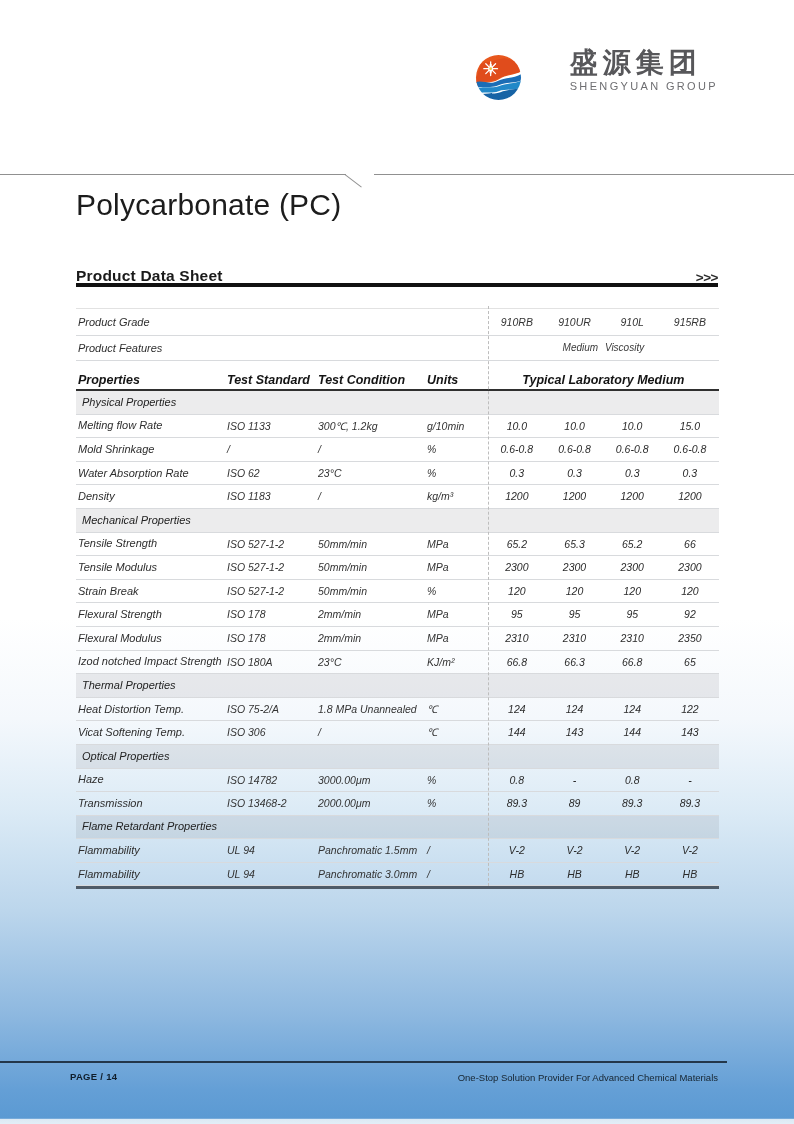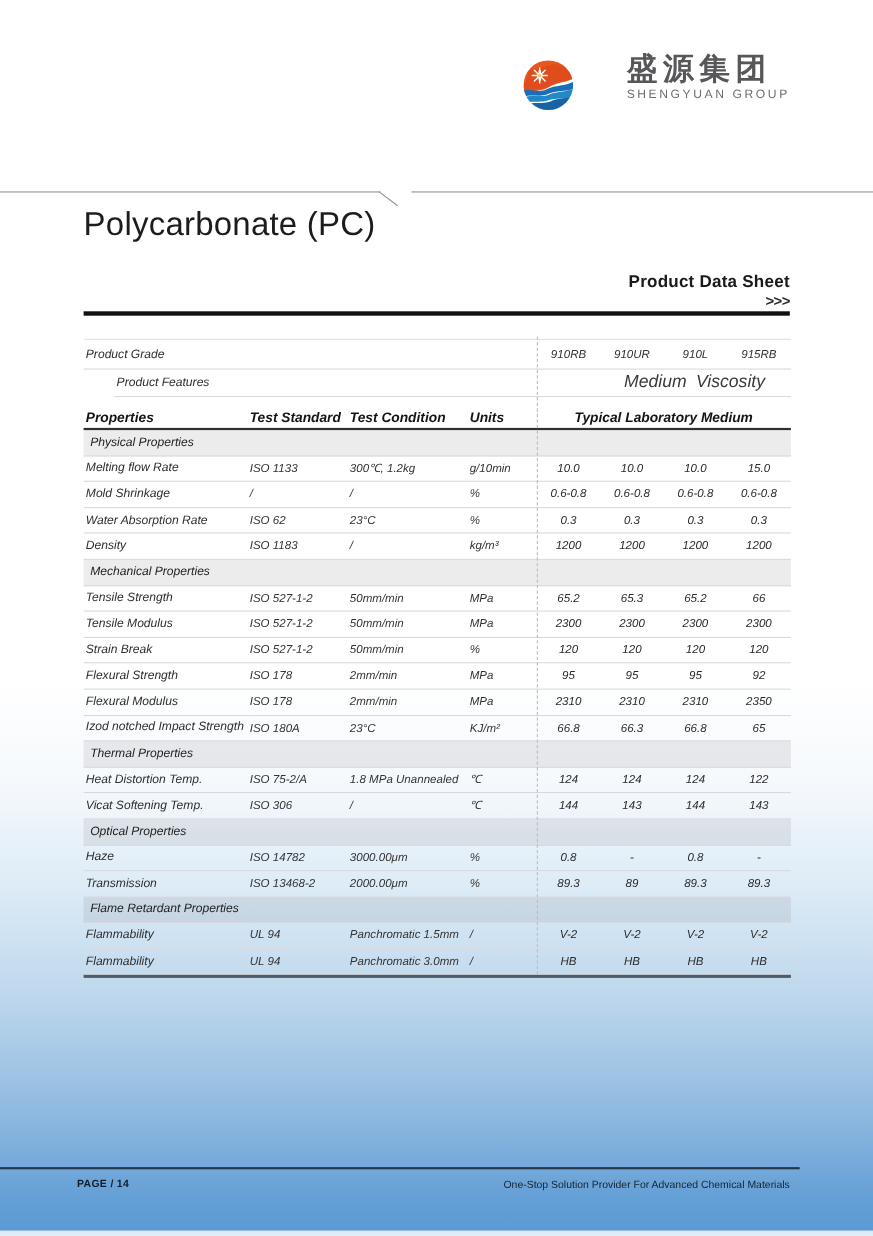--- a/index.html
+++ b/index.html
@@ -22,41 +22,41 @@
   .logo-en { font-size:11px; color:#6e6e71; letter-spacing:2.35px; margin-top:1px; white-space:nowrap; }
 
   
   .rule-left  { position:absolute; top:174px; left:0;   width:346px; height:1px; background:#909090; }
   .rule-diag  { position:absolute; top:174px; left:345px; width:21px; height:1px; background:#909090;
                 transform-origin:left top; transform:rotate(37deg); }
   .rule-right { position:absolute; top:174px; left:374px; width:420px; height:1px; background:#909090; }
 
   
   .title { position:absolute; top:188px; left:76px; font-size:30px; color:#1c1c1c; letter-spacing:0.2px; }
-  .subtitle-row { position:absolute; top:248px; left:76px; width:642px; display:flex;
-                  justify-content:space-between; align-items:flex-end;flex-direction:column; }
+  .subtitle-row { position:absolute; top:267px; left:76px; width:642px; display:flex;
+                  justify-content:space-between; align-items:flex-end; }
   .subtitle { font-size:15.5px; font-weight:bold; color:#1a1a1a; letter-spacing:0.2px; }
   .chevrons { font-size:13.5px; font-weight:bold; color:#2b2b2b; letter-spacing:-0.5px; }
   .title-bar { position:absolute; top:283px; left:76px; width:642px; height:4px; background:#111; }
 
   
   .tbl { position:absolute; top:308px; left:76px; width:643px;
          border-top:1px solid #e2e2e2; border-bottom:3px solid #4e5b68; }
   .dash-line { position:absolute; left:412px; top:-3px; bottom:0; width:0;
                border-left:1px dashed #bdbdbd; z-index:5; }
   .row { display:grid; grid-template-columns:151px 91px 109px 61px 57.7px 57.7px 57.7px 57.7px;
          align-items:center; border-bottom:1px solid #d8dadd;font-style:italic; }
   .cell { font-size:11px; color:#2e2e2e; white-space:nowrap; line-height:1; }
   .row-grade { height:27px; }
-  .row-features { height:25px;margin-left:28px; }
+  .row-features { height:25px; }
   .row-headers { height:30px; border-bottom:2px solid #2f2f2f; }
   .lbl-span { grid-column:1 / span 4; padding-left:2px; }
   .val-span { grid-column:5 / span 4; text-align:center; }
   .c-grade { text-align:center; font-size:10.5px; color:#333; }
-  .features-val { font-size:16px; color:#3a3a3a; word-spacing:4px; }
+  .features-val { font-size:10px; color:#3a3a3a; word-spacing:4px; }
   .hdr { font-weight:bold; font-size:12.5px; color:#141414;margin-top:10px; }
   .section-row { height:23.6px; background:rgba(105,110,115,0.13); }
   .section-name { grid-column:1 / -1; padding-left:6px; font-size:11px; color:#222; }
   .data-row { height:23.6px; }
   .c-prop { padding-left:2px; }
   .c-std, .c-cond, .c-units { font-size:10.5px; color:#333; }
   .c-val { text-align:center; font-size:10.5px; color:#2b2b2b; }
 
   
   .footer-line { position:absolute; top:1061px; left:0; width:727px; height:2px; background:#24374a; }

